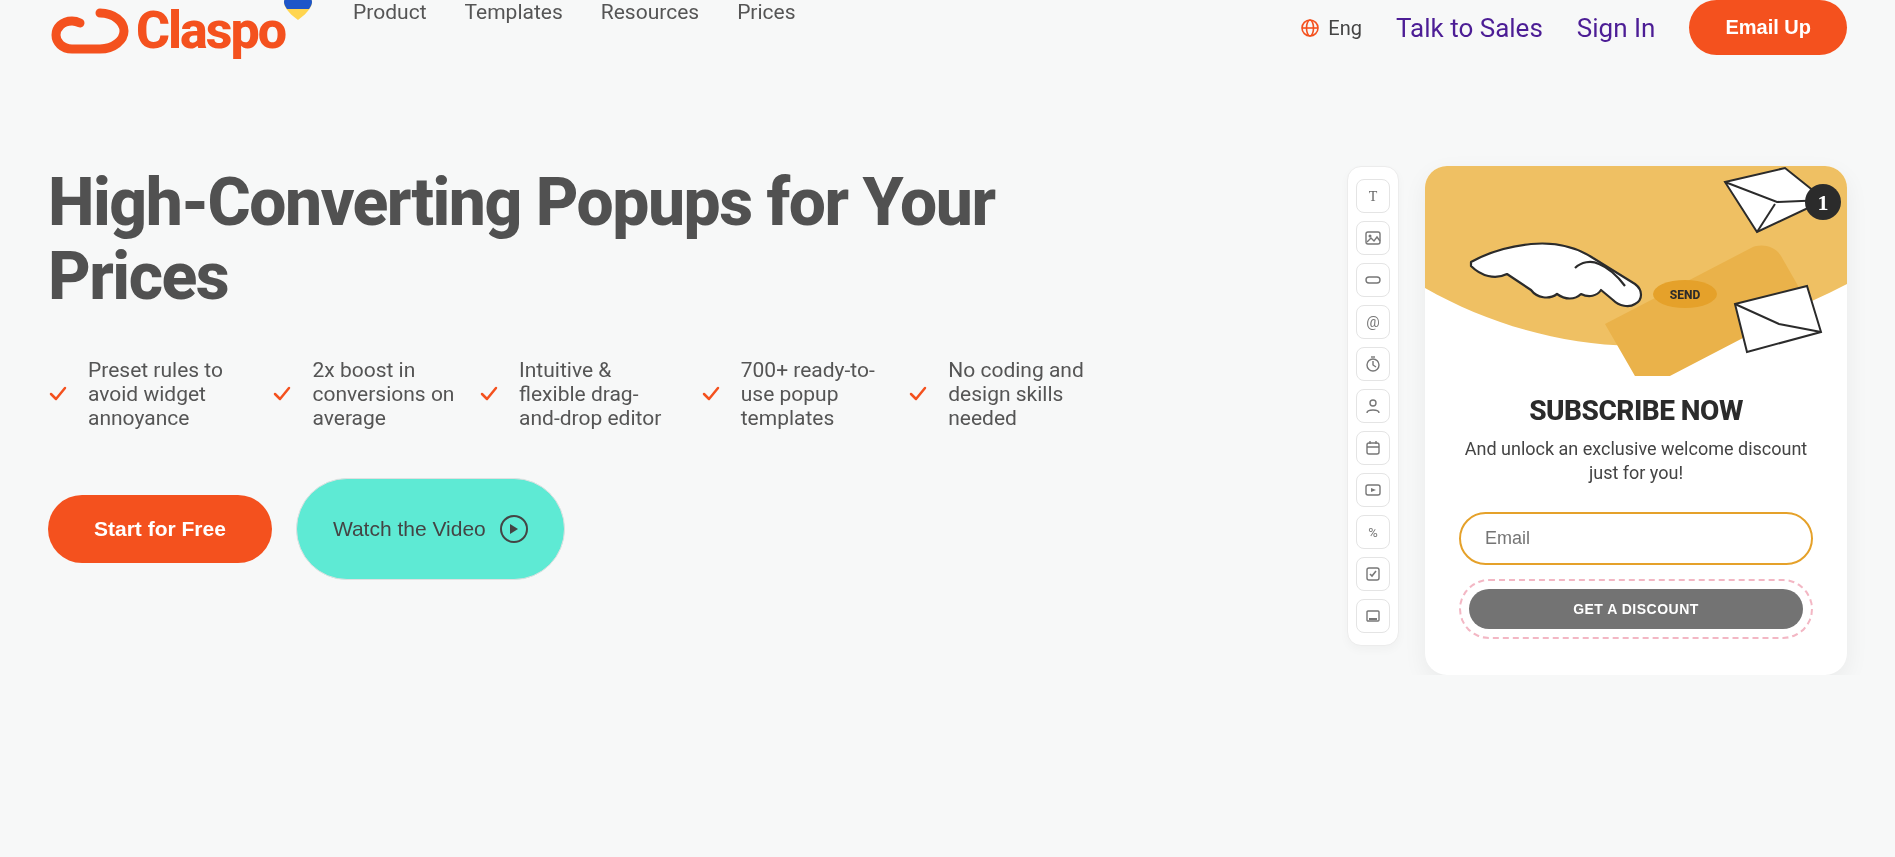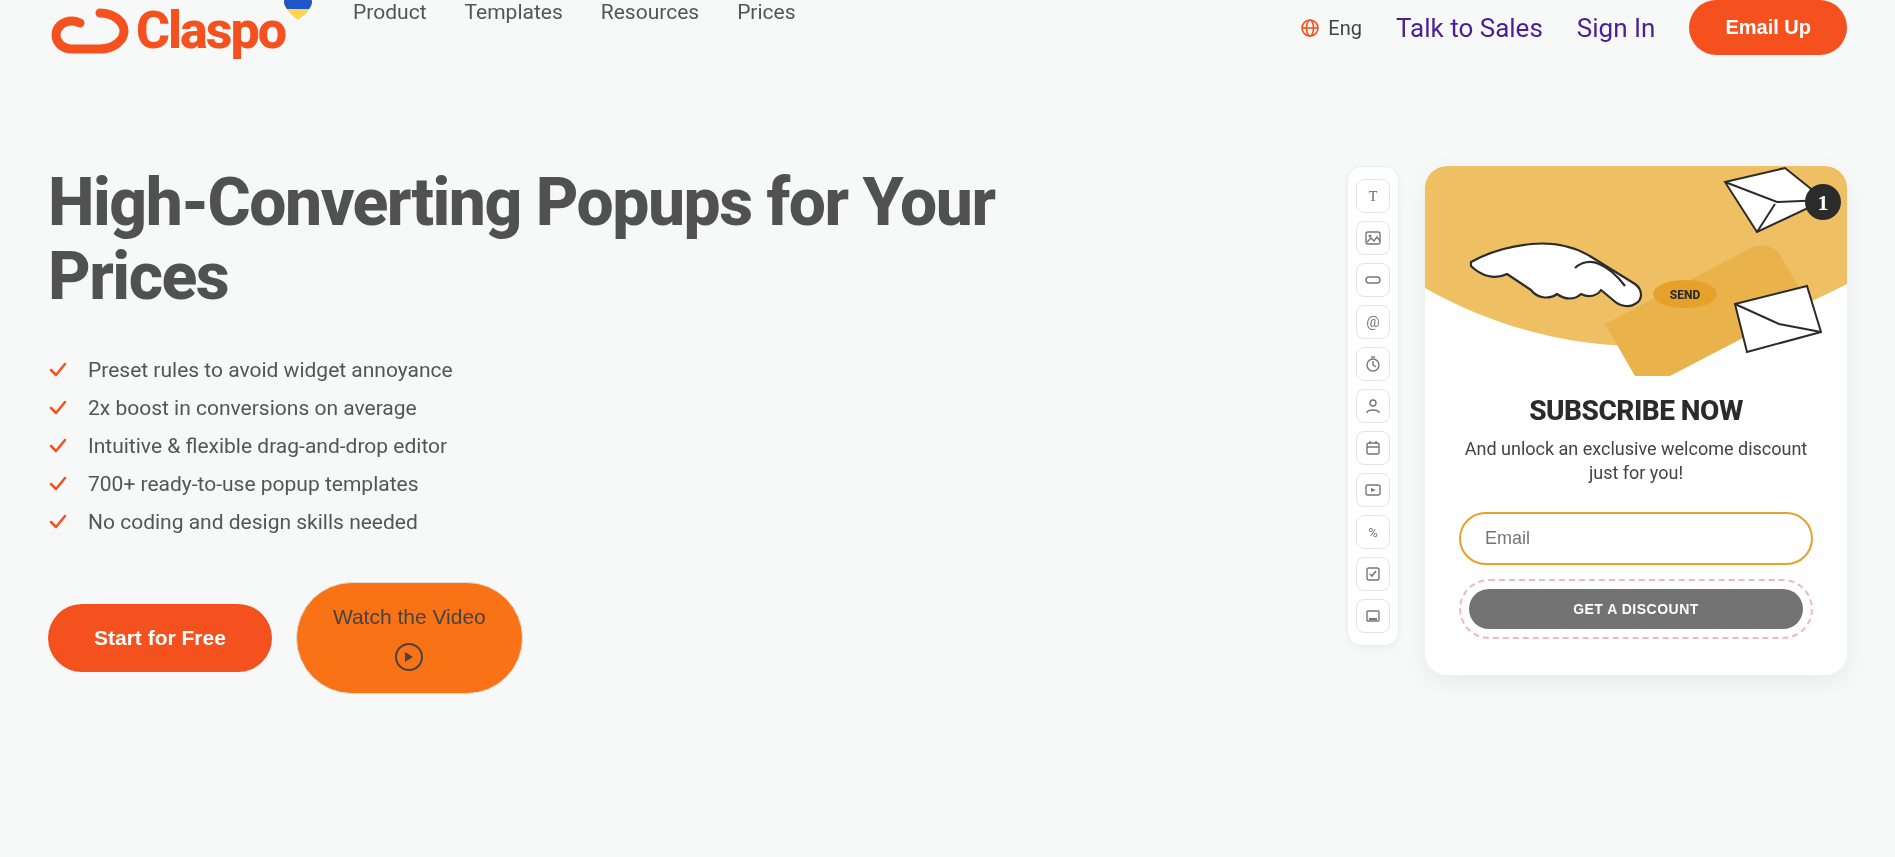--- a/index.html
+++ b/index.html
@@ -13,26 +13,26 @@
   .main-nav { display: flex; gap: 38px; margin-left: 68px; }
   .main-nav a { color: #555; font-size: 21px; text-decoration: none; cursor: pointer; }
   .right-nav { margin-left: auto; display: flex; align-items: center; gap: 34px; }
   .right-nav .link{ color:#4c1d95; font-size:26px; text-decoration:none; cursor:pointer;}
   .lang { display:flex; align-items:center; gap:8px; color:#444; font-size:20px; cursor:pointer;}
   .signup-btn { background:#f4511e; color:#fff; border:none; border-radius:999px; padding:16px 36px; font-size:20px; font-weight:700; cursor:pointer;}
   
   .hero { display:flex; align-items:flex-start; margin-top:70px; gap:40px; }
   .hero-left { flex: 0 0 58%; }
   h1 { font-size: 66px; font-weight: 800; line-height: 1.12; color:#515151; letter-spacing:-1.5px; }
-  .bullets{ margin-top:44px; display:flex; flex-direction:column; gap:14px;}
+  .bullets{ margin-top:44px; display:flex; flex-direction:row; gap:24px;}
   .bullet{ display:flex; align-items:center; gap:20px; font-size:21px; color:#555;}
   .check{ color:#f4511e; flex:0 0 20px;}
   .cta-row{ margin-top:48px; display:flex; gap:24px; align-items:center;}
   .btn-primary{ background:#f4511e; color:#fff; border:none; border-radius:999px; padding:22px 46px; font-size:21px; font-weight:700; cursor:pointer;}
-  .btn-secondary{ background:#f97316; color:#444; border:1px solid #e0e0e0; border-radius:999px; padding:22px 36px; font-size:21px; display:flex; align-items:center; gap:14px; cursor:pointer;flex-direction:column;}
+  .btn-secondary{ background:#5eead4; color:#444; border:1px solid #e0e0e0; border-radius:999px; padding:36px 36px; font-size:21px; display:flex; align-items:center; gap:14px; cursor:pointer;}
   .play{ width:28px;height:28px;border:2px solid #444;border-radius:50%;display:flex;align-items:center;justify-content:center;}
   .sub{ margin-top:18px; font-size:15px; color:#666; }
   
   .hero-right{ margin-left:auto; display:flex; gap:26px; align-items:flex-start;}
   .toolbar{ background:#fff; border:1px solid #ececec; border-radius:14px; padding:12px 8px; display:flex; flex-direction:column; gap:8px; box-shadow:0 4px 10px rgba(0,0,0,.03);}
   .tool{ width:34px; height:34px; border:1px solid #e4e4e4; border-radius:8px; display:flex; align-items:center; justify-content:center; color:#666; cursor:pointer; background:#fff;}
   .popup-card{ width:422px; background:#fff; border-radius:22px; overflow:hidden; box-shadow:0 8px 24px rgba(0,0,0,.06);}
   .popup-head-svg{ display:block; width:100%; }
   .popup-body{ padding:18px 34px 36px;}
   .popup-title{ text-align:center; font-size:28px; font-weight:800; color:#2b2b2b; letter-spacing:-.5px;}

